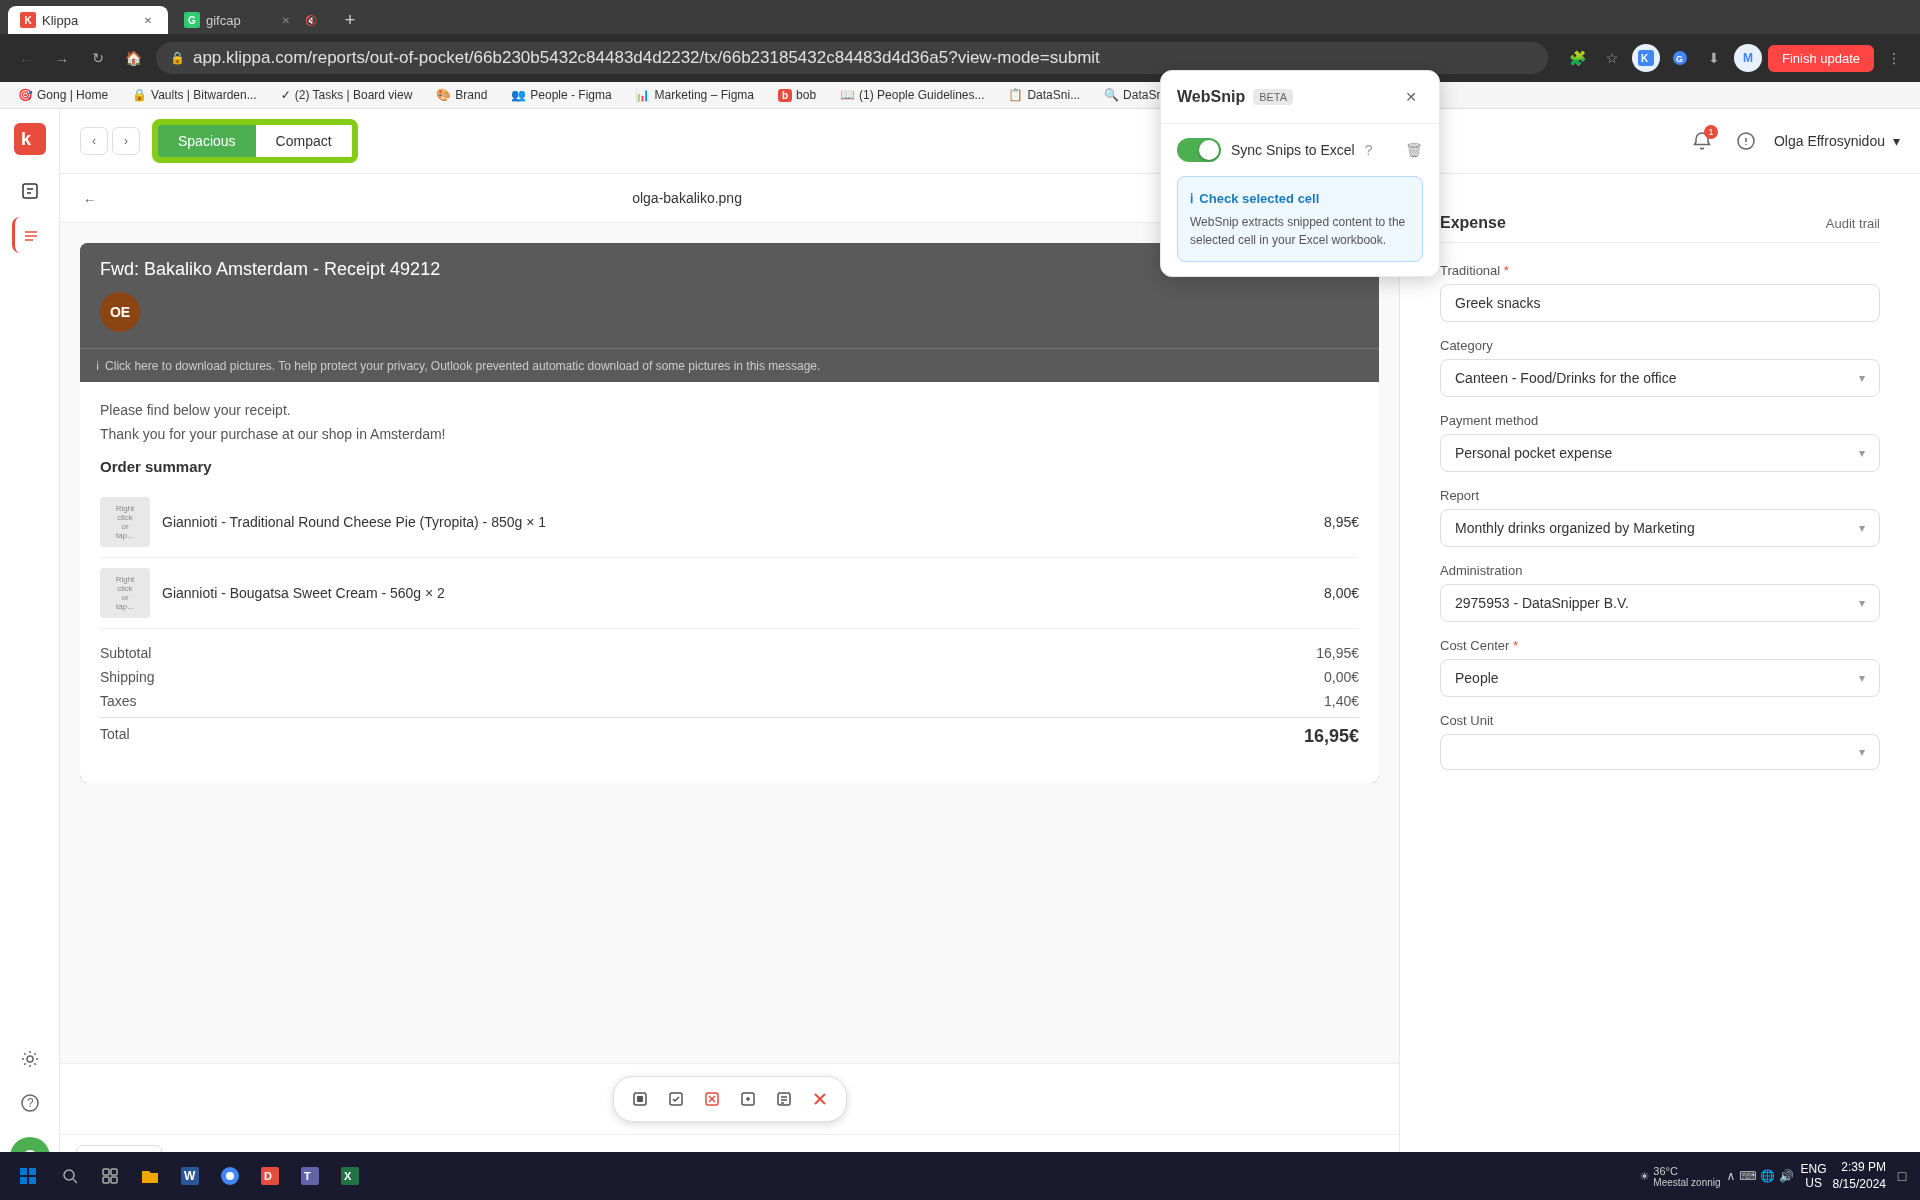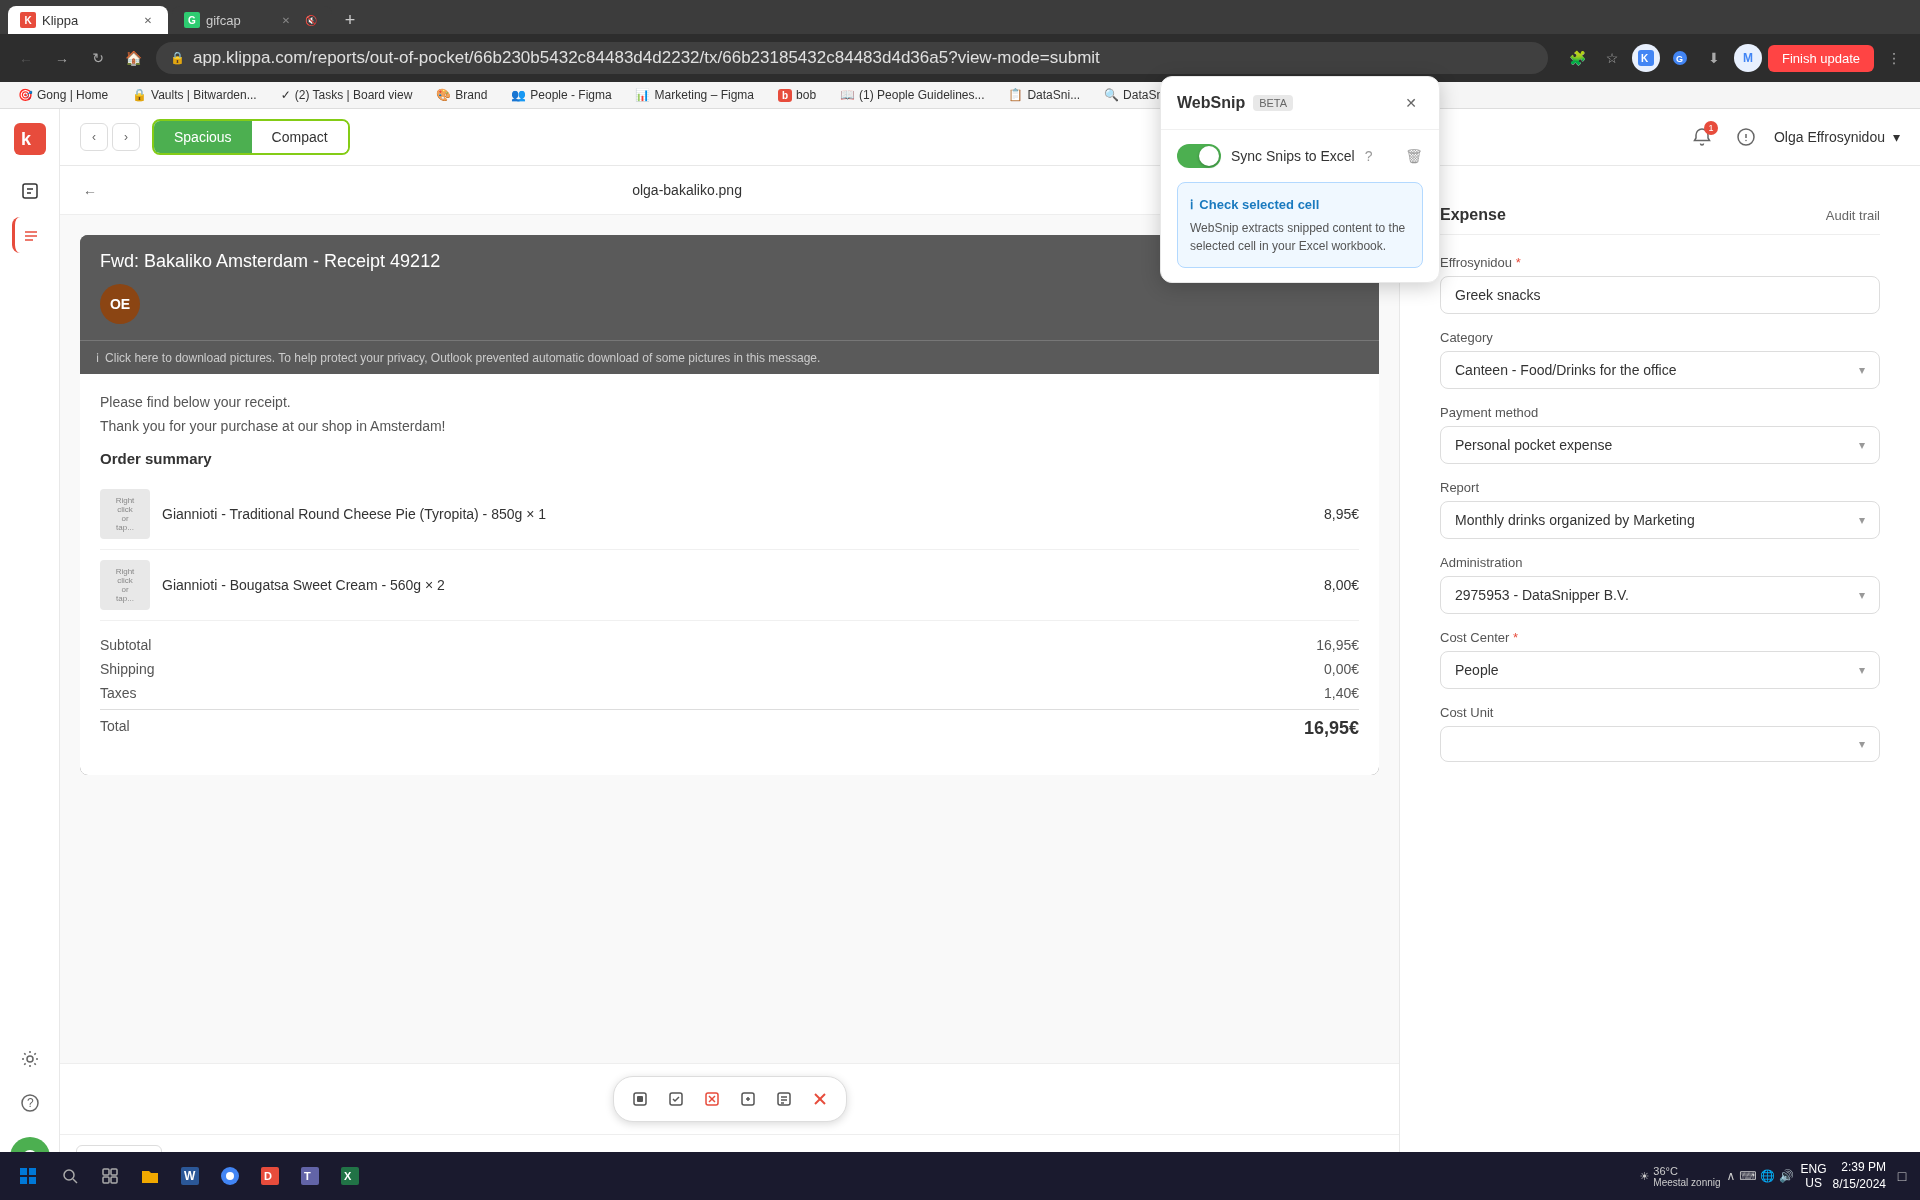--- a/index.html
+++ b/index.html
@@ -33,21 +33,21 @@
     .sidebar-icon { width: 36px; height: 36px; border-radius: 8px; display: flex; align-items: center; justify-content: center; cursor: pointer; color: #666; font-size: 16px; }
     .sidebar-icon.active { color: #333; }
 
     
     .main-content { flex: 1; display: flex; flex-direction: column; overflow: hidden; }
 
     
     .top-toolbar { background: #fff; border-bottom: 1px solid #e8e8e8; padding: 10px 20px; display: flex; align-items: center; gap: 12px; }
     .toolbar-nav { display: flex; gap: 4px; }
     .toolbar-nav-btn { width: 28px; height: 28px; border: 1px solid #ddd; border-radius: 6px; display: flex; align-items: center; justify-content: center; font-size: 12px; color: #666; cursor: pointer; }
-    .view-toggle { display: flex; border-radius: 8px; overflow: hidden; border: 2px solid #84cc16; }
+    .view-toggle { display: flex; border-radius: 8px; overflow: hidden; border: 6px solid #84cc16; }
     .view-btn { padding: 8px 20px; font-size: 14px; cursor: pointer; border: none; font-weight: 500; }
     .view-btn.active { background: #4CAF50; color: white; }
     .view-btn.inactive { background: white; color: #333; }
     .toolbar-spacer { flex: 1; }
     .toolbar-right { display: flex; align-items: center; gap: 12px; }
     .notification-btn { width: 32px; height: 32px; border-radius: 50%; display: flex; align-items: center; justify-content: center; cursor: pointer; color: #666; position: relative; }
     .notification-badge { position: absolute; top: 0; right: 0; width: 14px; height: 14px; background: #e74c3c; border-radius: 50%; font-size: 9px; color: white; display: flex; align-items: center; justify-content: center; }
     .user-info { display: flex; align-items: center; gap: 8px; cursor: pointer; font-size: 14px; color: #333; }
 
     
@@ -434,21 +434,21 @@
 
       <div class="form-panel">
         <div class="form-panel-inner">
           <div class="expense-header">
             <span class="expense-title">Expense</span>
             <span class="audit-trail-link">Audit trail</span>
           </div>
 
           <div class="form-field">
             <label class="form-label">
-              <span>Effrosynidou</span>
+              <span>Traditional</span>
               <span class="required"> *</span>
             </label>
             <input class="form-input" type="text" value="Greek snacks" style="">
           </div>
 
           <div class="form-field">
             <label class="form-label">Category</label>
             <div class="form-select">
               <span>Canteen - Food/Drinks for the office</span>
               <span class="chevron">▾</span>
@@ -496,21 +496,21 @@
               <span></span>
               <span class="chevron">▾</span>
             </div>
           </div>
         </div>
       </div>
     </div>
   </div>
 </div>
 
-<div class="websnip-popup" style="position:fixed; top:76px; right:480px;">
+<div class="websnip-popup" style="position:fixed; top:70px; right:480px;">
   <div class="websnip-header">
     <span class="websnip-title">WebSnip</span>
     <span class="websnip-beta">BETA</span>
     <div class="websnip-close">✕</div>
   </div>
   <div class="websnip-body">
     <div class="websnip-toggle-row">
       <div class="toggle-switch">
         <div class="toggle-knob"></div>
       </div>

